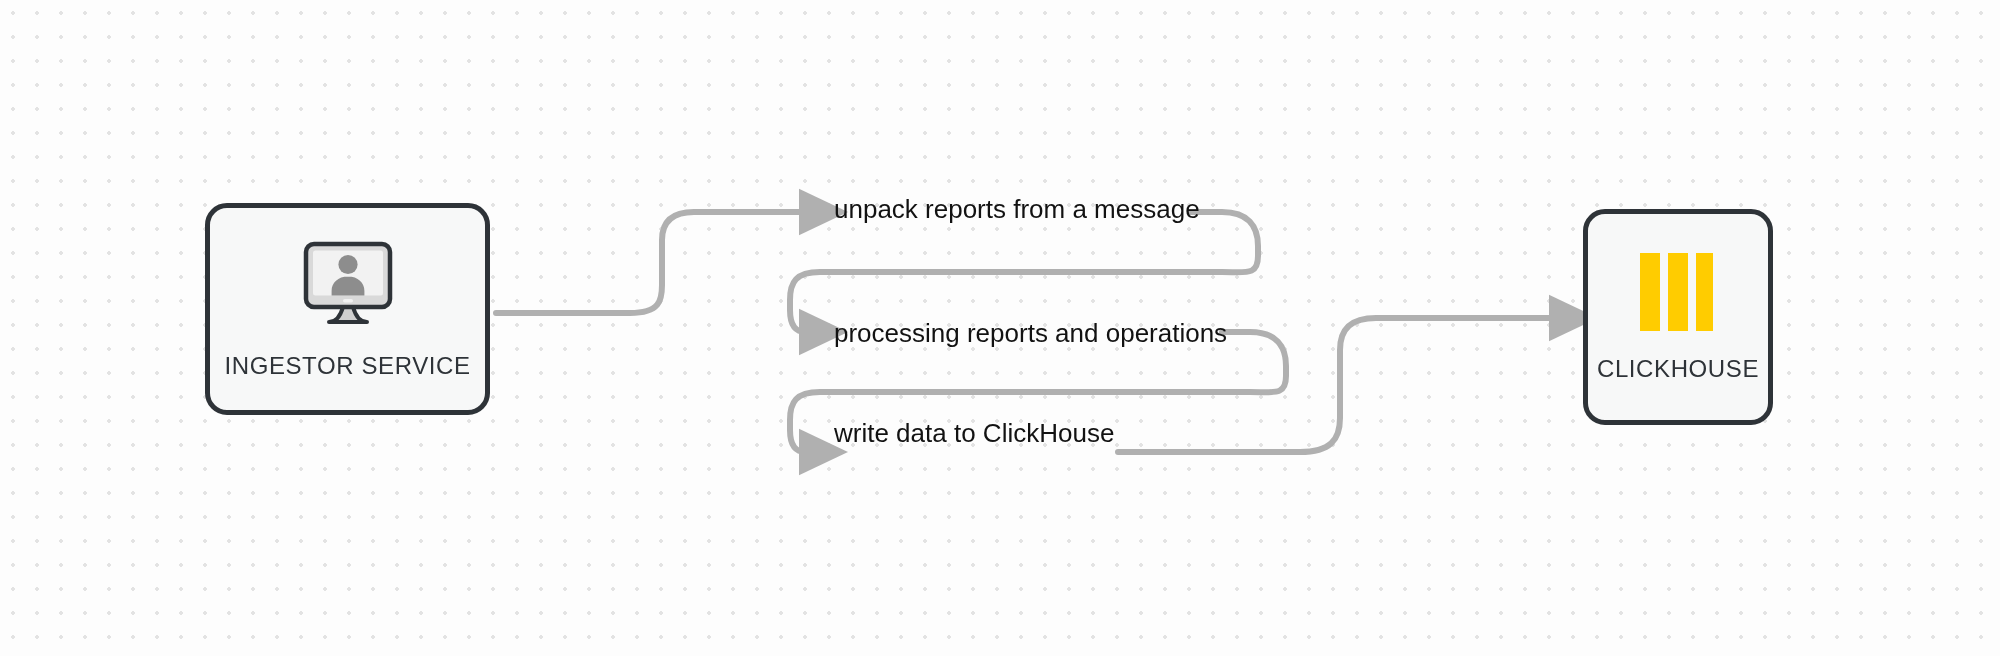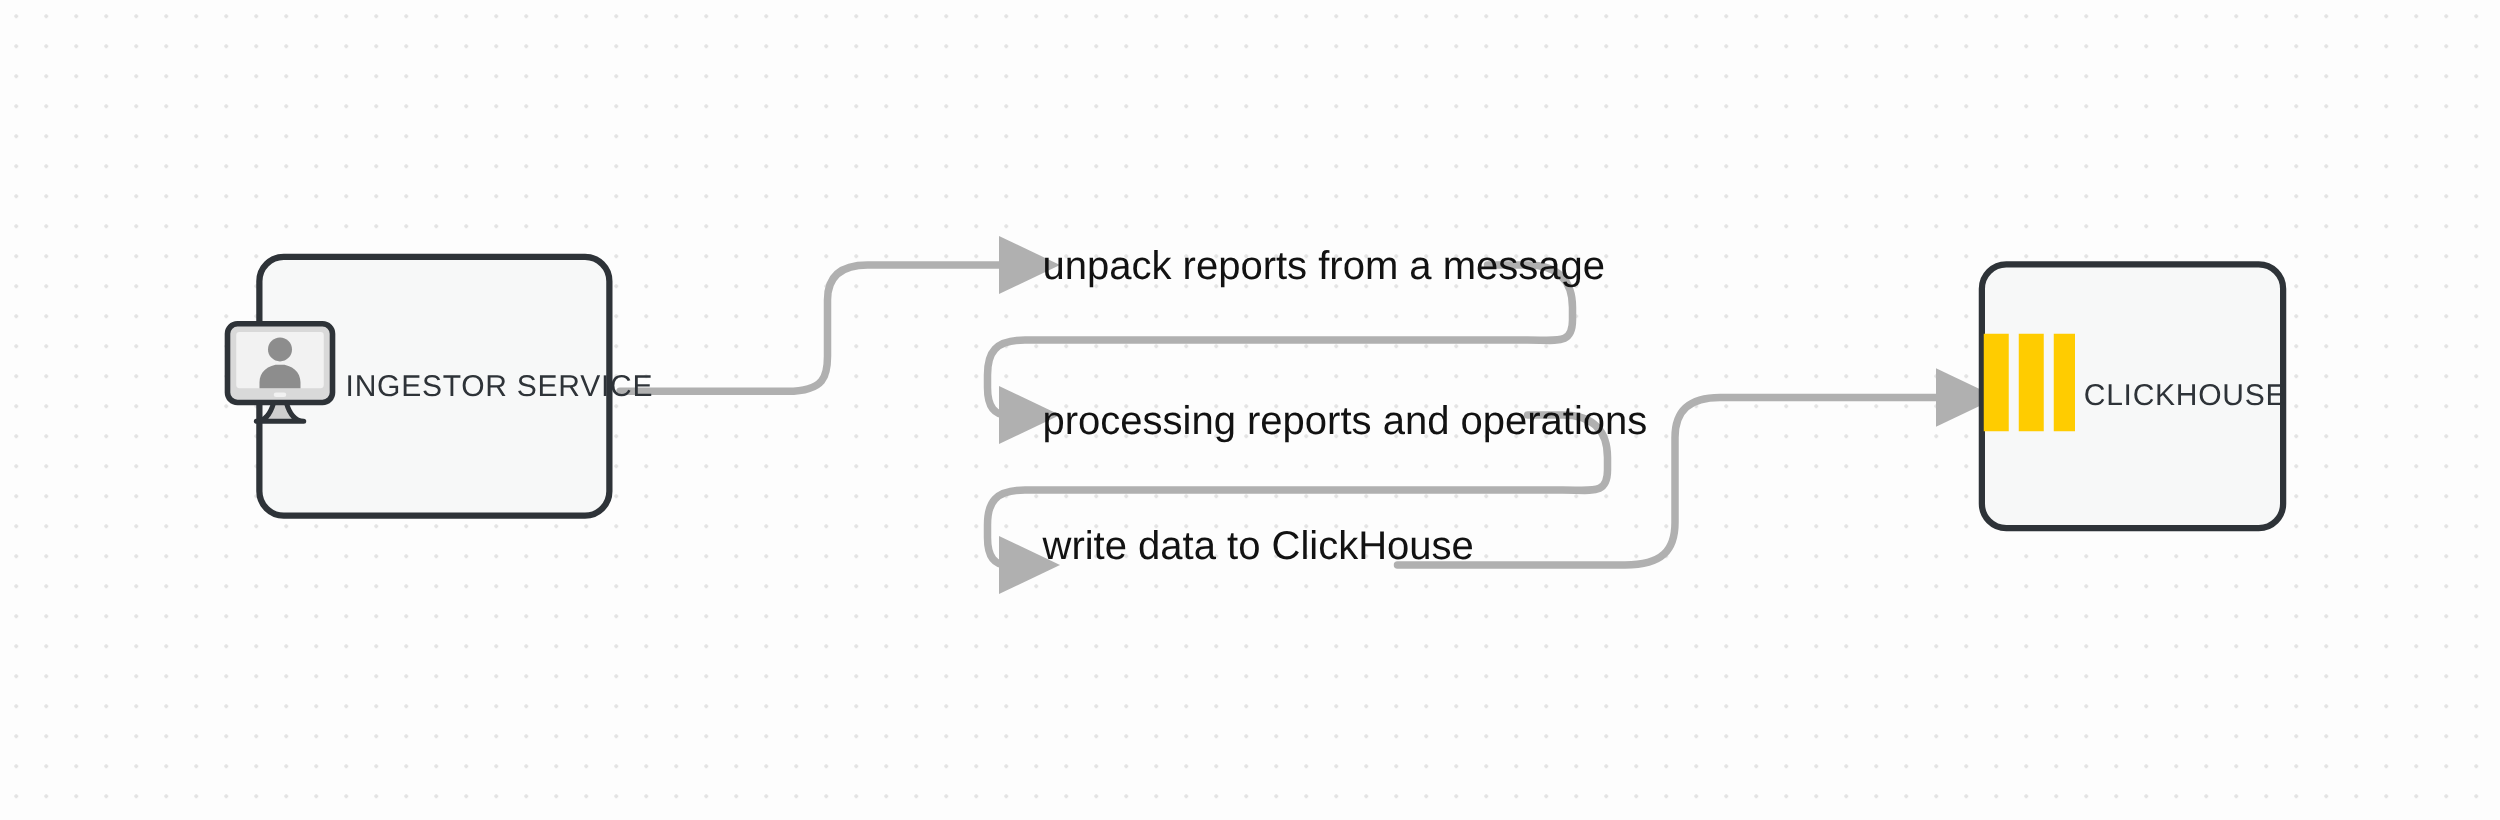--- a/index.html
+++ b/index.html
@@ -32,21 +32,21 @@
     pointer-events: none;
   }
 
   
   .node {
     position: absolute;
     background: #f7f8f8;
     border: 5px solid #2e3338;
     border-radius: 22px;
     display: flex;
-    flex-direction: row;
+    flex-direction: column;
     align-items: center;
     justify-content: center;
   }
   .node-icon {
     display: block;
   }
   .node-label {
     font-size: 24px;
     letter-spacing: 0.6px;
     color: #2e3338;
@@ -60,29 +60,29 @@
     top: 203px;
     width: 285px;
     height: 212px;
   }
   #node-ingestor .node-icon { margin-bottom: 16px; }
   #node-ingestor .node-label { margin-top: 2px; }
 
   #node-clickhouse {
     left: 1583px;
     top: 209px;
-    width: 246px;
+    width: 190px;
     height: 216px;
   }
   #node-clickhouse .node-icon { margin-bottom: 18px; }
 
   
   .edge-label {
     position: absolute;
-    font-size: 32px;
+    font-size: 26px;
     color: #121212;
     white-space: nowrap;
     font-family: "Liberation Sans", sans-serif;
     line-height: 1;
   }
   #edge-label-0 { left: 834px; top: 196px; }
   #edge-label-1 { left: 834px; top: 320px; }
   #edge-label-2 { left: 834px; top: 420px; }
 </style>
 </head>

